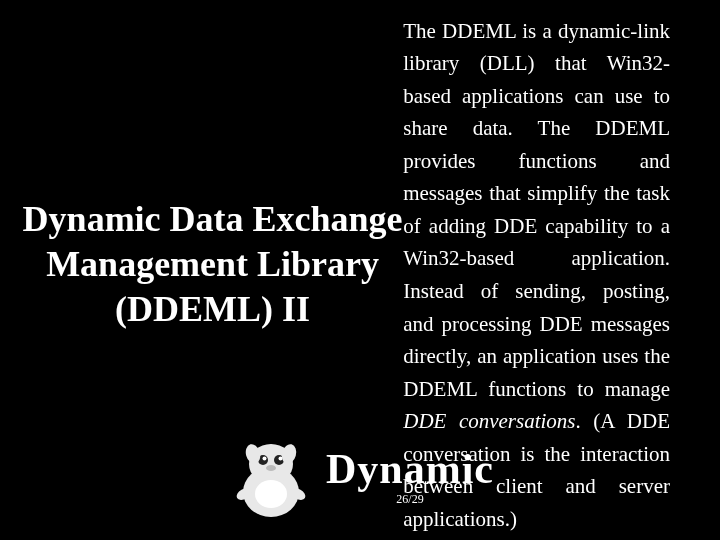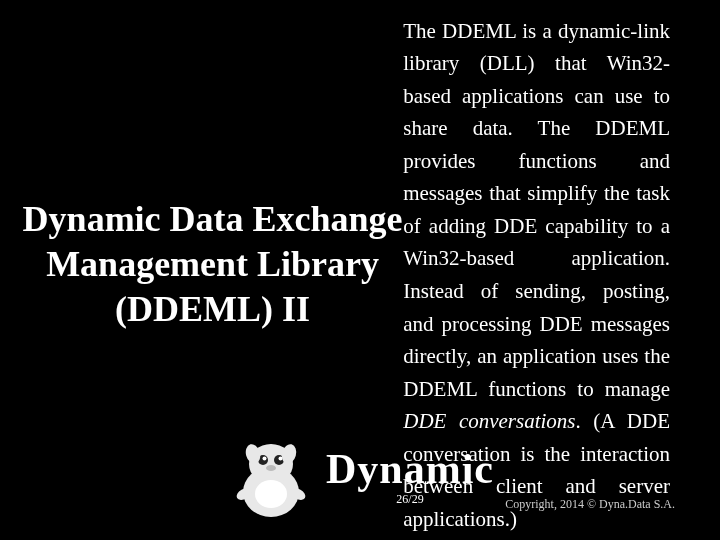--- a/index.html
+++ b/index.html
@@ -131,15 +131,14 @@
       <ellipse cx="18" cy="62" rx="8" ry="5" fill="#e8e8e8" transform="rotate(-30, 18, 62)"></ellipse>
       <ellipse cx="72" cy="62" rx="8" ry="5" fill="#e8e8e8" transform="rotate(30, 72, 62)"></ellipse>
     </svg>
 
     <div class="footer-brand">
       <span class="brand-name">Dynamic</span>
       <span class="page-number">26/29</span>
     </div>
   </div>
 
-  <div class="copyright">Copyright, 2014 © Dyna.Data S.A.</div>
 
 </div>
 
 </body></html>

